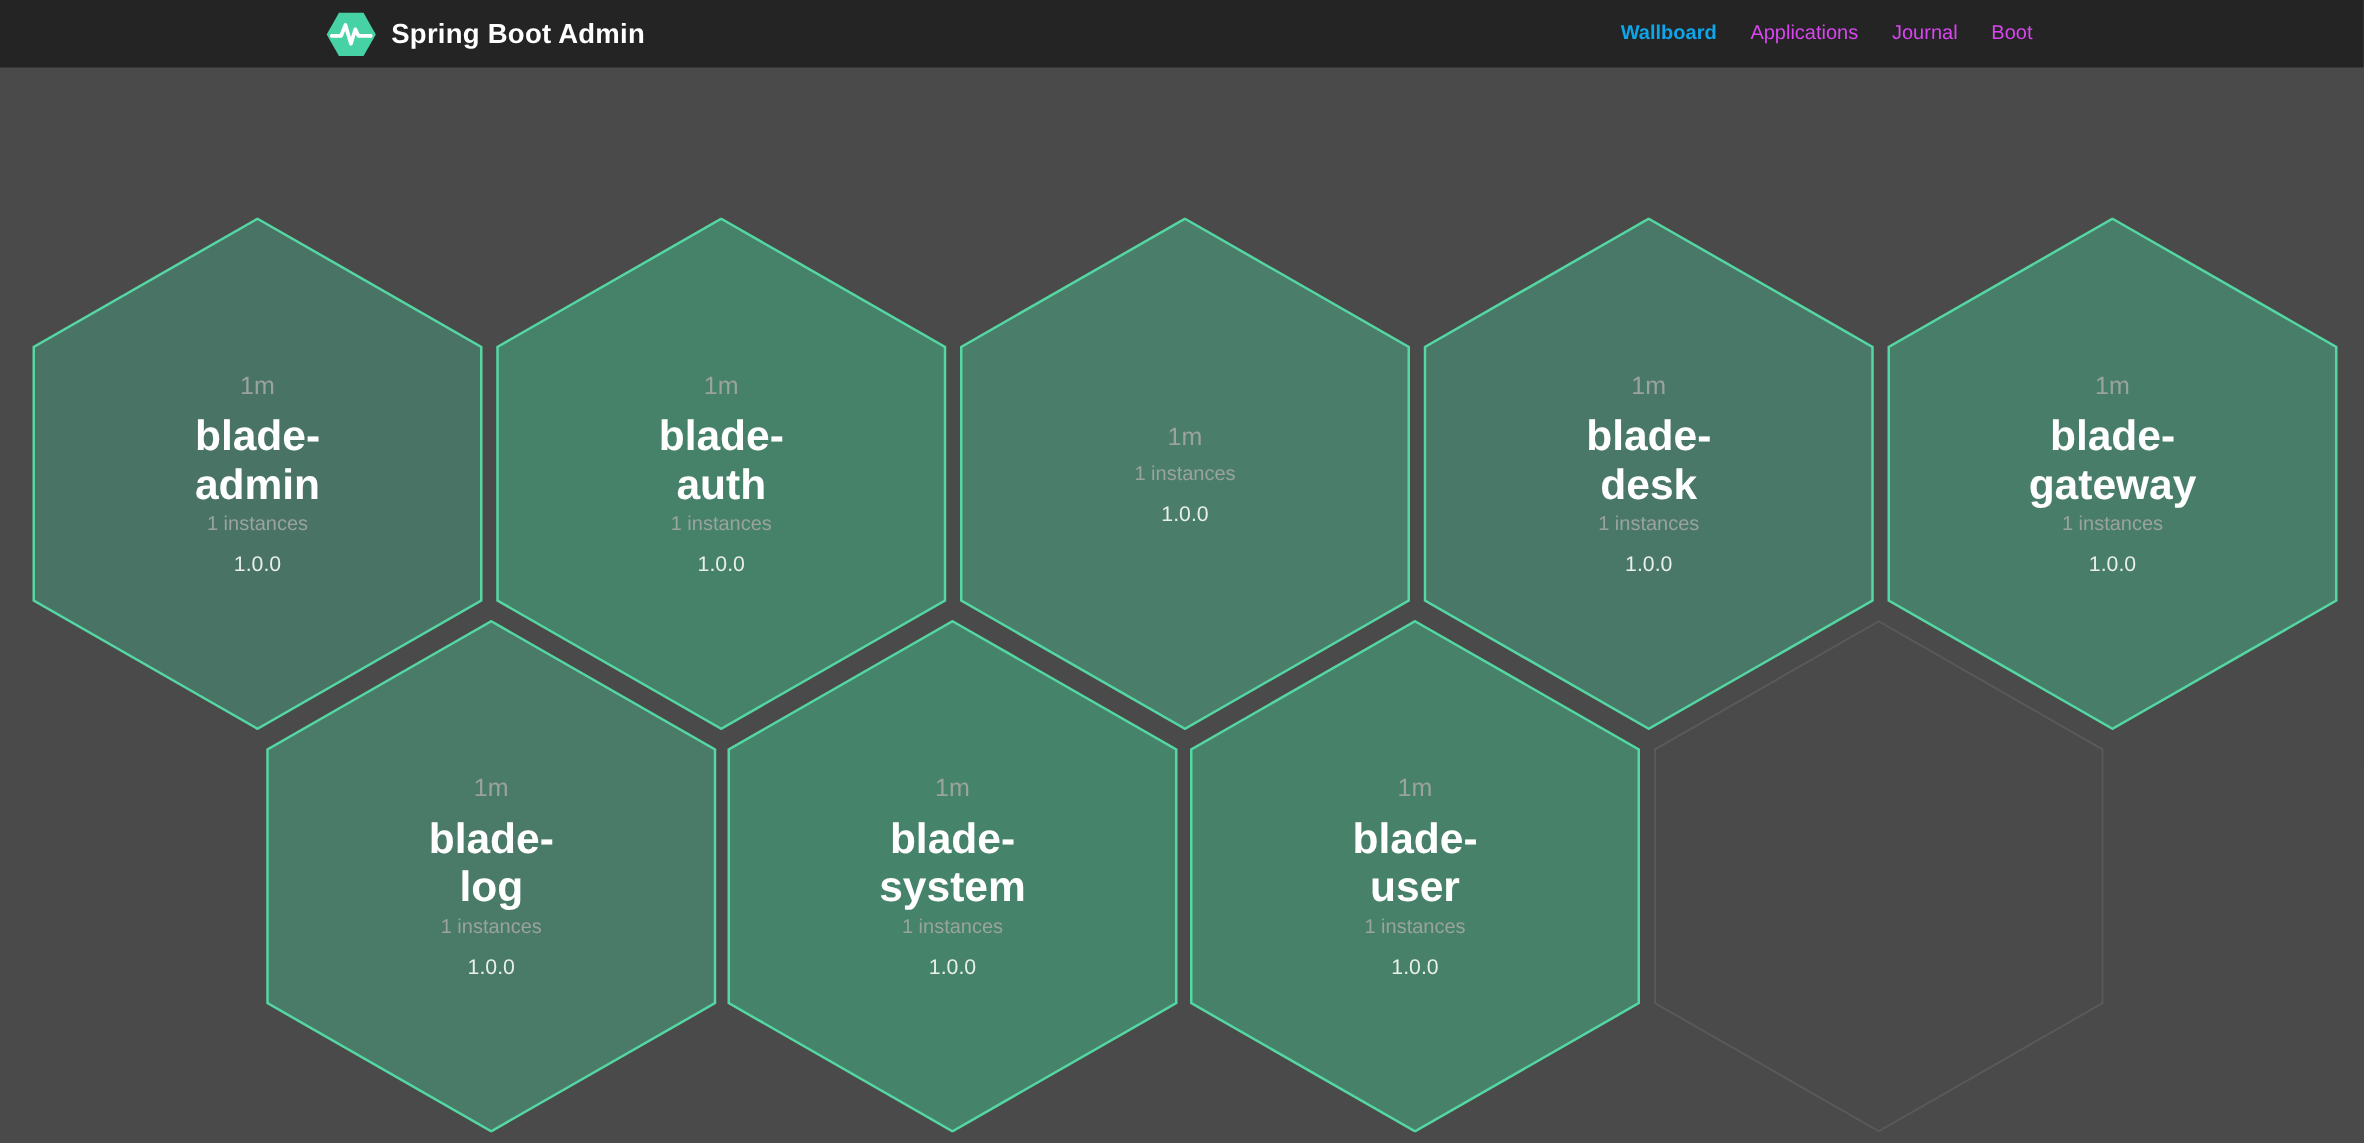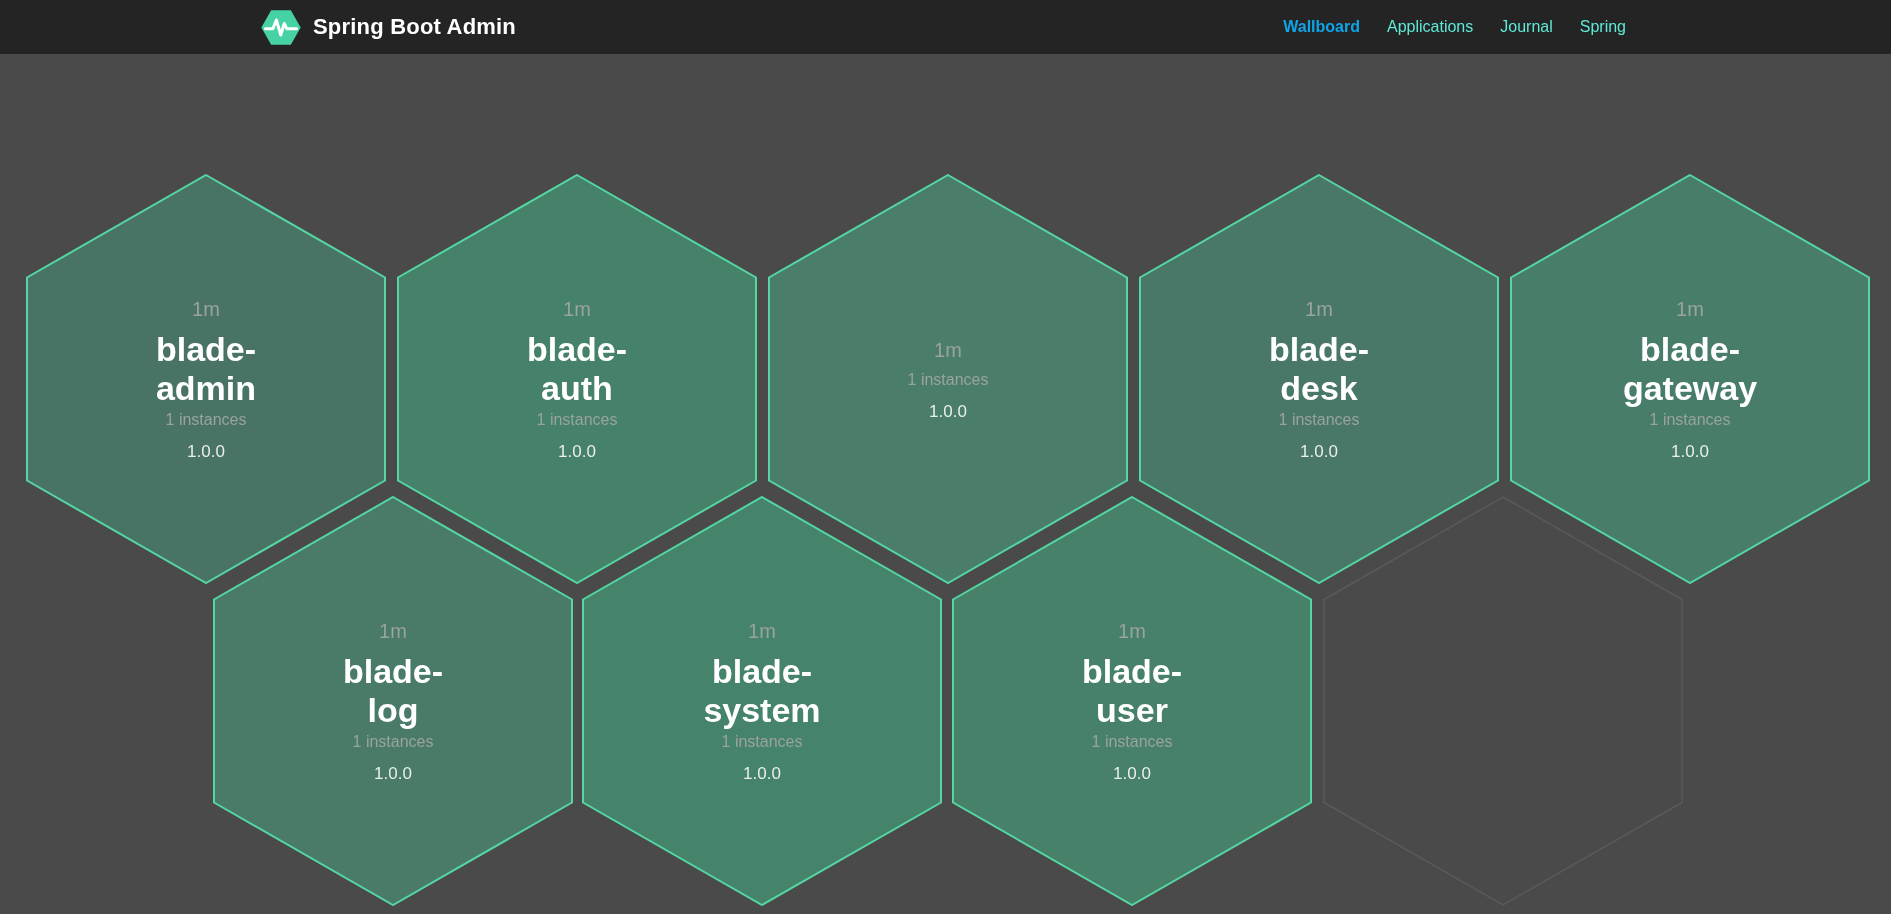--- a/index.html
+++ b/index.html
@@ -24,21 +24,21 @@
     display:flex;align-items:center;justify-content:space-between;
     padding:0 265px 0 260px;
     gap:48px;
   }
   .brand{display:flex;align-items:center;gap:11px;text-decoration:none;cursor:pointer;}
   .logo{width:42px;height:37px;display:block;}
   .logo polygon{fill:var(--logo-color);}
   .logo polyline{fill:none;stroke:#fff;stroke-width:2.6;stroke-linecap:round;stroke-linejoin:round;}
   .brand-title{color:#fff;font-size:22px;font-weight:700;letter-spacing:.2px;}
   .nav{display:flex;align-items:center;gap:27px;}
-  .nav-item{color:#5eead4;font-size:16px;text-decoration:none;cursor:pointer;}
+  .nav-item{color:#d946ef;font-size:16px;text-decoration:none;cursor:pointer;}
   .nav-item.active{color:#0ea5e9;font-weight:700;}
   
   .wallboard{position:relative;width:1891px;height:752px;}
   .hex{position:absolute;width:362px;height:410px;cursor:pointer;}
   .hex-svg{position:absolute;left:0;top:0;width:100%;height:100%;}
   .hex-svg polygon{stroke:var(--hex-border);stroke-width:2;fill:#4a7b68;}
   .hex-empty{cursor:default;}
   .hex-empty .hex-svg polygon{stroke:var(--empty-hex-border);fill:none;stroke-width:1.5;}
   .hex-content{
     position:absolute;left:0;top:0;right:0;bottom:0;
@@ -58,21 +58,21 @@
     <svg class="logo" viewBox="0 0 36 32" aria-hidden="true">
       <polygon points="9.5,1 26.5,1 35,16 26.5,31 9.5,31 1,16"></polygon>
       <polyline points="4.5,17 11,17 14,9.5 17.8,22.5 20.8,12.5 23,17 31.5,17"></polyline>
     </svg>
     <span class="brand-title">Spring Boot Admin</span>
   </a>
   <nav class="nav">
       <a class="nav-item active">Wallboard</a>
       <a class="nav-item">Applications</a>
       <a class="nav-item">Journal</a>
-      <a class="nav-item">Spring</a>
+      <a class="nav-item">Boot</a>
     </nav>
 </header>
 
 <main class="wallboard">
 
   <div class="hex hex-empty" style="left:1322px;top:442px;">
     <svg class="hex-svg" viewBox="0 0 362 410" aria-hidden="true">
       <polygon points="181,1 360,103.5 360,306.5 181,409 2,306.5 2,103.5"></polygon>
     </svg>
   </div>

